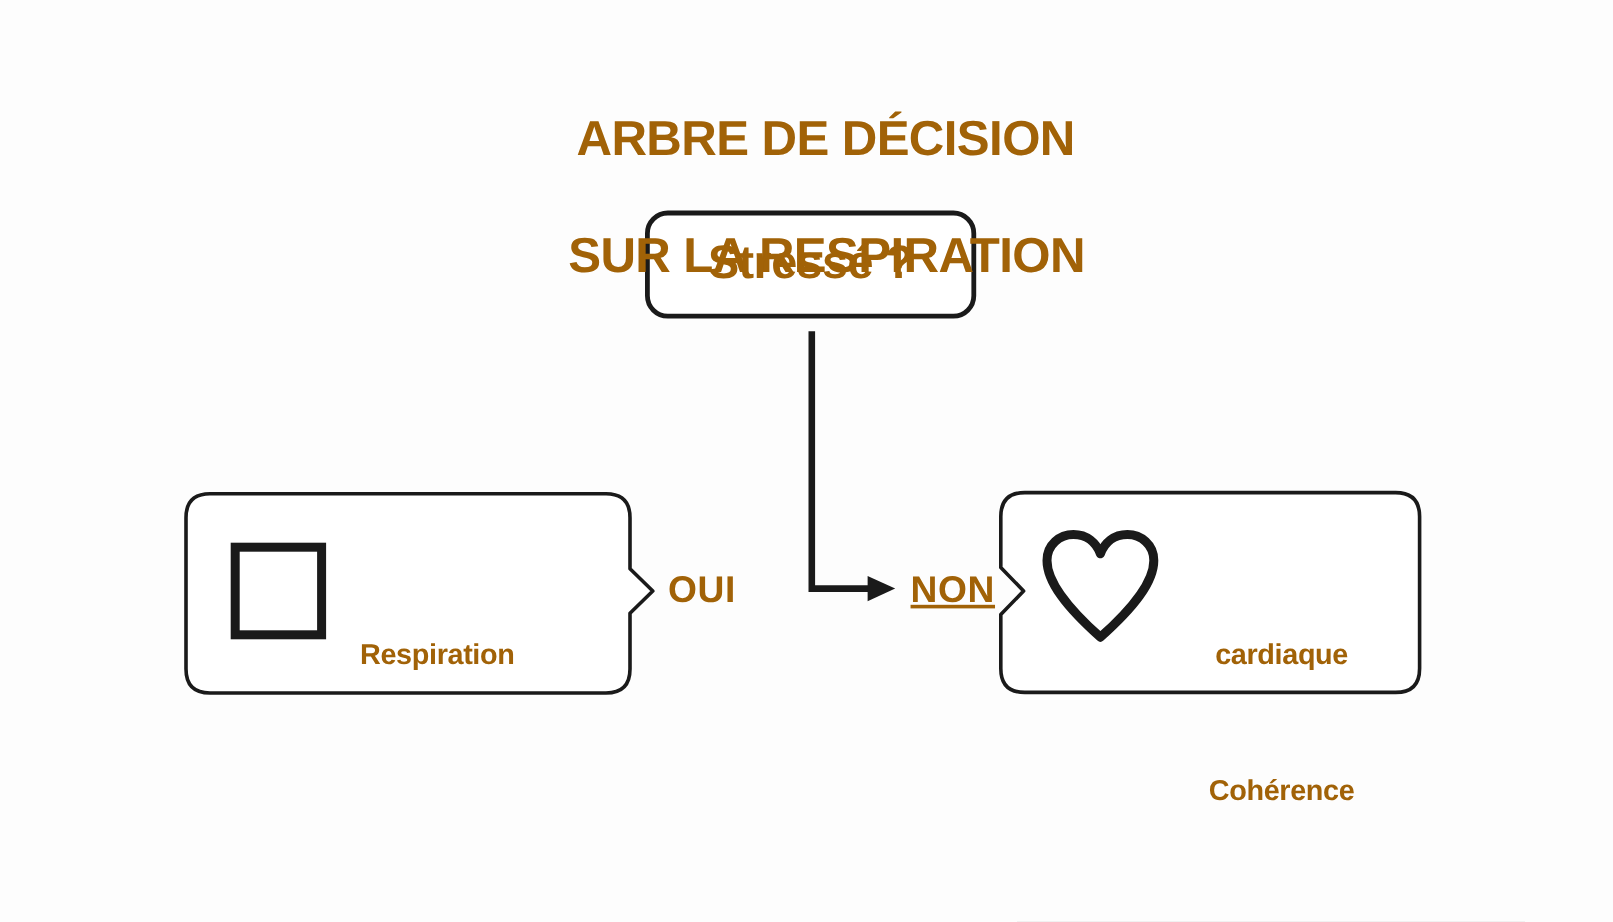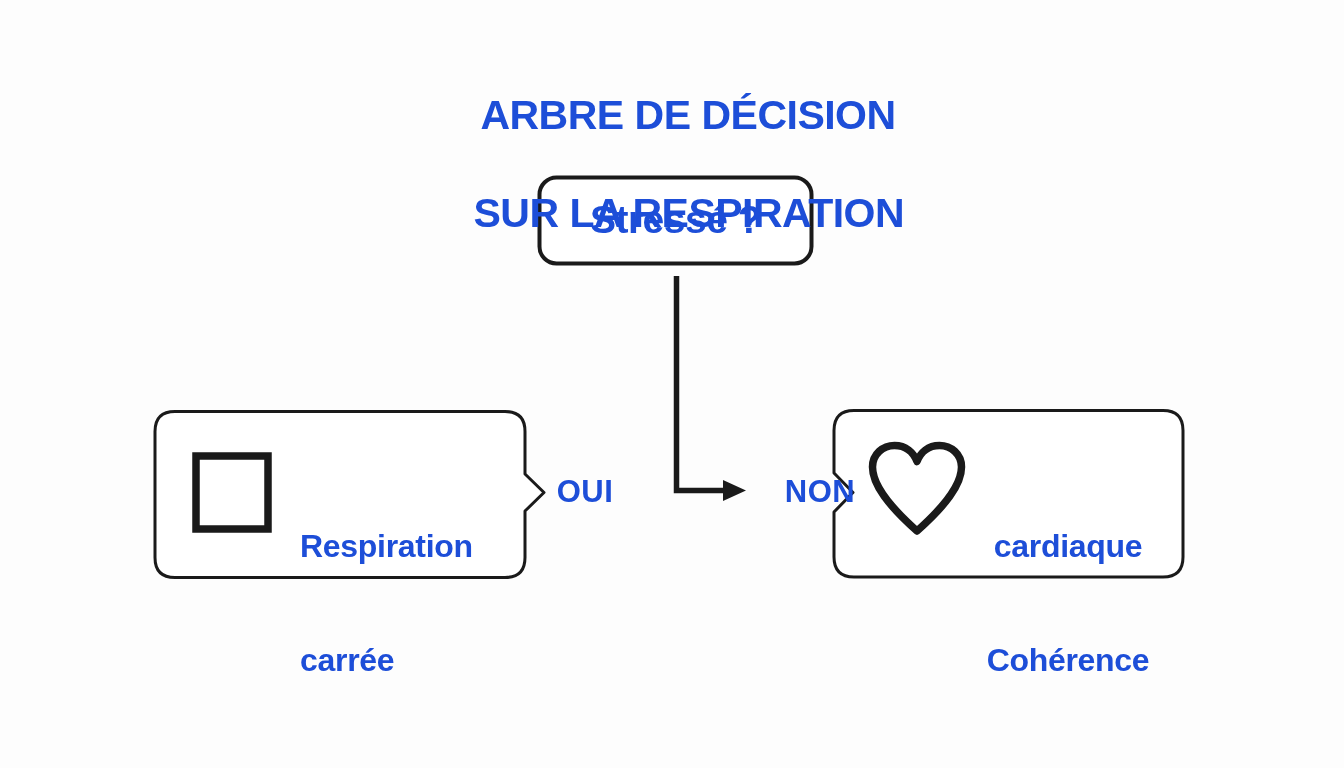--- a/index.html
+++ b/index.html
@@ -19,21 +19,21 @@
   #shapes {
     position: absolute;
     left: 0;
     top: 0;
     width: 1344px;
     height: 768px;
   }
   .txt {
     position: absolute;
     font-weight: 700;
-    color: #1d4ed8;
+    color: #a16207;
     white-space: pre;
   }
   .title {
     left: 327px;
     top: 42px;
     width: 680px;
     text-align: center;
     font-size: 41px;
     line-height: 49px;
     letter-spacing: -0.5px;
@@ -49,23 +49,23 @@
     font-size: 39px;
     letter-spacing: -0.5px;
     text-align: center;
   }
   .branch-label {
     top: 474px;
     font-size: 31px;
     letter-spacing: 0.5px;
   }
   .branch-yes { left: 545px; width: 80px; text-align: center; }
-  .branch-no  { left: 776px; width: 88px; text-align: center; }
+  .branch-no  { left: 750px; width: 88px; text-align: center; text-decoration: underline; }
   .leaf-label {
-    font-size: 32px;
+    font-size: 24px;
     line-height: 38px;
     letter-spacing: -0.3px;
   }
   .leaf-left-label {
     left: 300px;
     top: 451px;
     width: 220px;
     text-align: left;
   }
   .leaf-right-label {
@@ -110,21 +110,20 @@
     <span>SUR LA RESPIRATION</span>
   </div>
 
   <div class="txt root-label">Stressé ?</div>
 
   <div class="txt branch-label branch-yes">OUI</div>
   <div class="txt branch-label branch-no">NON</div>
 
   <div class="txt leaf-label leaf-left-label">
     <span>Respiration</span>
-    <span>carrée</span>
   </div>
 
   <div class="txt leaf-label leaf-right-label">
     <span>cardiaque</span>
     <span>Cohérence</span>
   </div>
 
 </div>
 
 </body></html>

